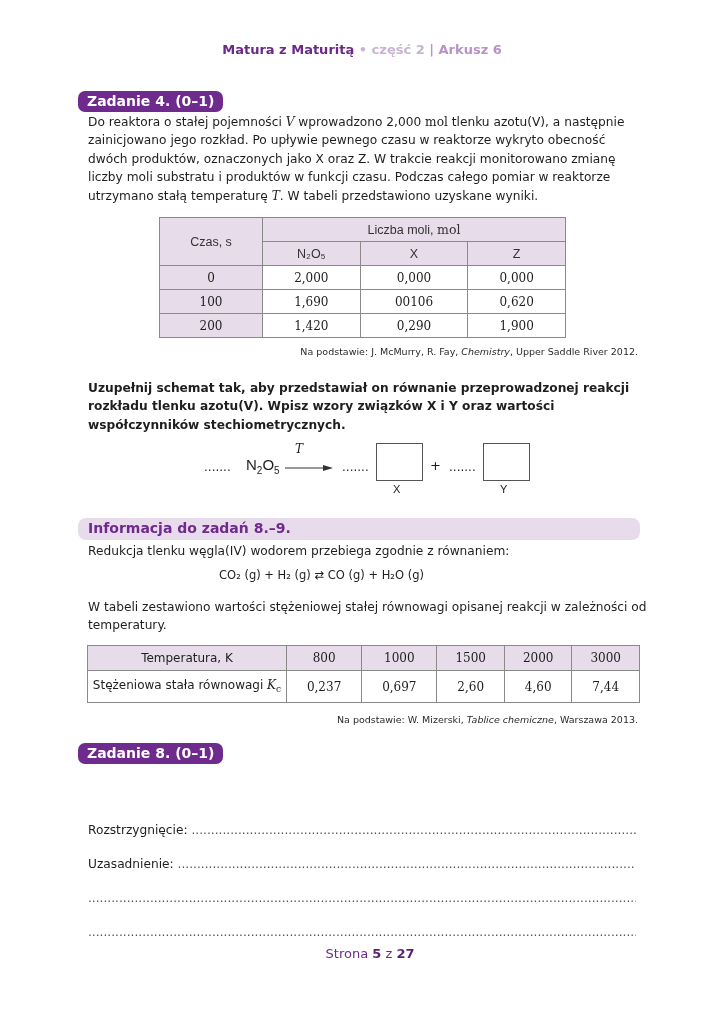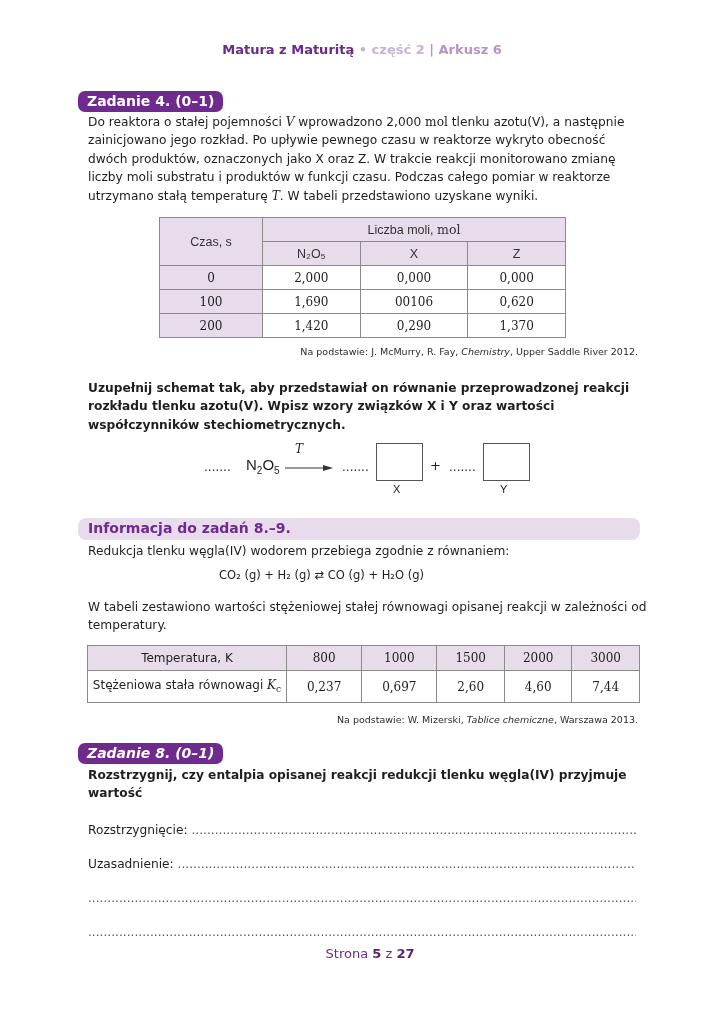--- a/index.html
+++ b/index.html
@@ -71,21 +71,21 @@
   <tr>
     <td class="lab">100</td>
     <td class="val">1,690</td>
     <td class="val">00106</td>
     <td class="val">0,620</td>
   </tr>
   <tr>
     <td class="lab">200</td>
     <td class="val">1,420</td>
     <td class="val">0,290</td>
-    <td class="val">1,370</td>
+    <td class="val">1,900</td>
   </tr>
 </tbody>
   </table>
 
 <div class="abs source" style="top:346px;">
   <span>Na podstawie: J. McMurry, R. Fay, </span><i>Chemistry</i><span>, Upper Saddle River 2012.</span>
 </div>
 
 <div class="abs para bold" style="top:379px; width:560px;">Uzupełnij schemat tak, aby przedstawiał on równanie przeprowadzonej reakcji rozkładu tlenku azotu(V). Wpisz wzory związków X i Y oraz wartości współczynników stechiometrycznych.</div>
 
@@ -131,23 +131,22 @@
     <td class="num">4,60</td>
     <td class="num">7,44</td>
   </tr>
 </tbody>
   </table>
 
 <div class="abs source" style="top:714px;">
   <span>Na podstawie: W. Mizerski, </span><i>Tablice chemiczne</i><span>, Warszawa 2013.</span>
 </div>
 
-<div class="abs badge" style="top:743px; left:78px;font-style:italic;">Zadanie 8. (0–1)</div>
+<div class="abs badge" style="top:743px; left:78px;">Zadanie 8. (0–1)</div>
 <div class="abs para bold" style="top:766px;">
-  <div>Rozstrzygnij, czy entalpia opisanej reakcji redukcji tlenku węgla(IV) przyjmuje wartość</div>
 </div>
 
 <div class="abs dots" style="top:823px;"><span>Rozstrzygnięcie: </span><span></span><span class="dotfill" style="color:#555;">............................................................................................................................................................................................................................................................................................................</span></div>
 <div class="abs dots" style="top:857px;"><span>Uzasadnienie: </span><span></span><span class="dotfill" style="color:#555;">............................................................................................................................................................................................................................................................................................................</span></div>
 <div class="abs dots" style="top:891px;"><span class="dotfill" style="color:#555;">............................................................................................................................................................................................................................................................................................................</span></div>
 <div class="abs dots" style="top:925px;"><span class="dotfill" style="color:#555;">............................................................................................................................................................................................................................................................................................................</span></div>
 
 <div class="abs footer">
   <span>Strona </span><b>5</b><span> z </span><b>27</b>
 </div>

